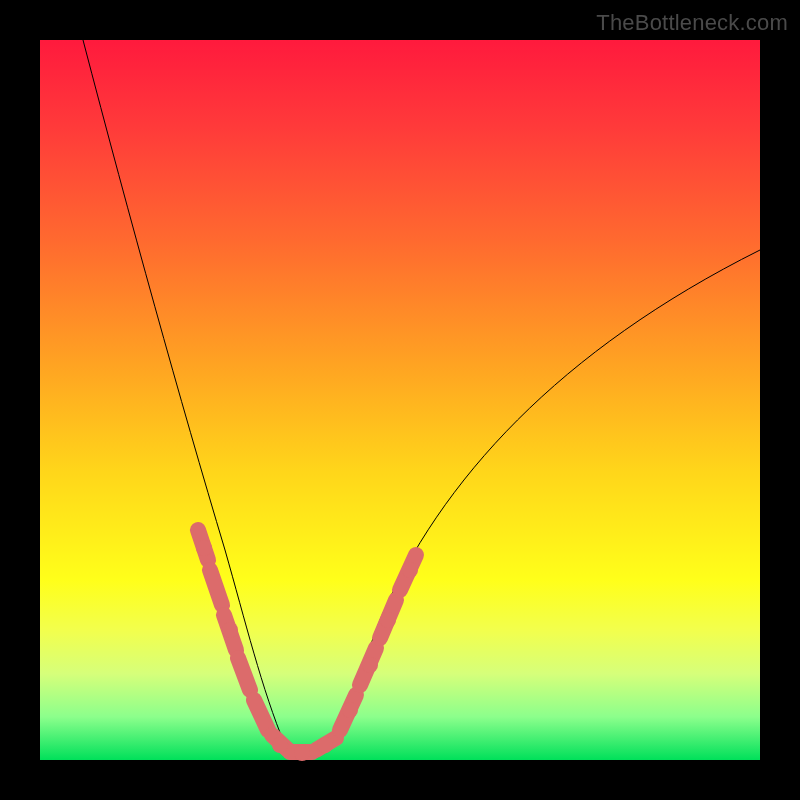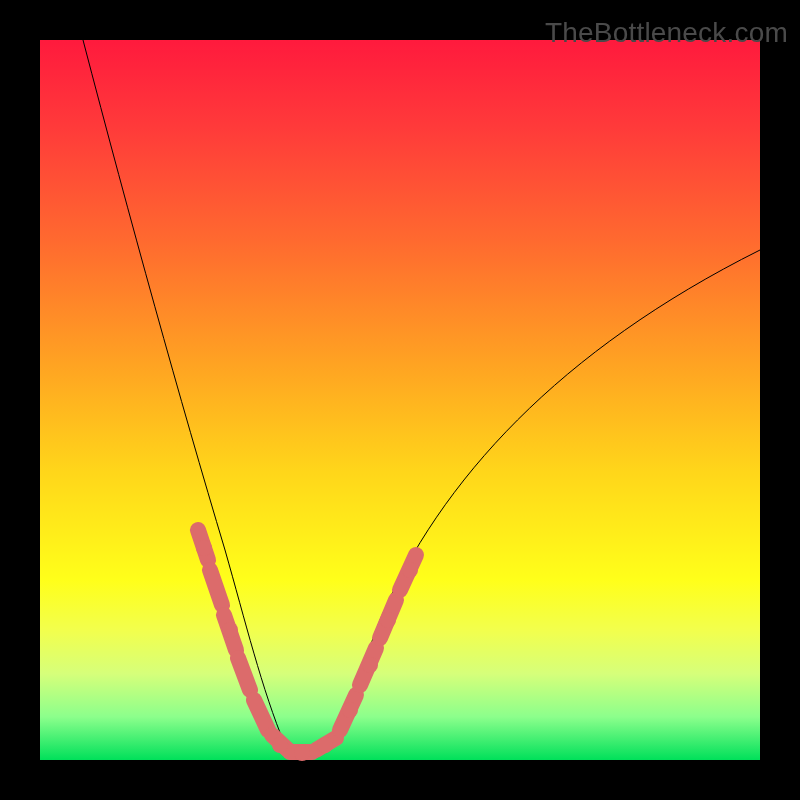--- a/index.html
+++ b/index.html
@@ -31,23 +31,23 @@
       #ffd61a 60%,
       #ffff1a 75%,
       #f2ff4d 82%,
       #d6ff7a 88%,
       #8cff8c 94%,
       #00e05a 100%);
   }
   .watermark {
     position: absolute;
     right: 12px;
-    top: 17px;
+    top: 10px;
     color: #4a4a4a;
-    font-size: 28px;
+    font-size: 22px;
     font-weight: 400;
     letter-spacing: 0.2px;
     user-select: none;
     text-align: center;
   }
   svg.curve {
     position: absolute;
     left: 0;
     top: 0;
     width: 720px;

